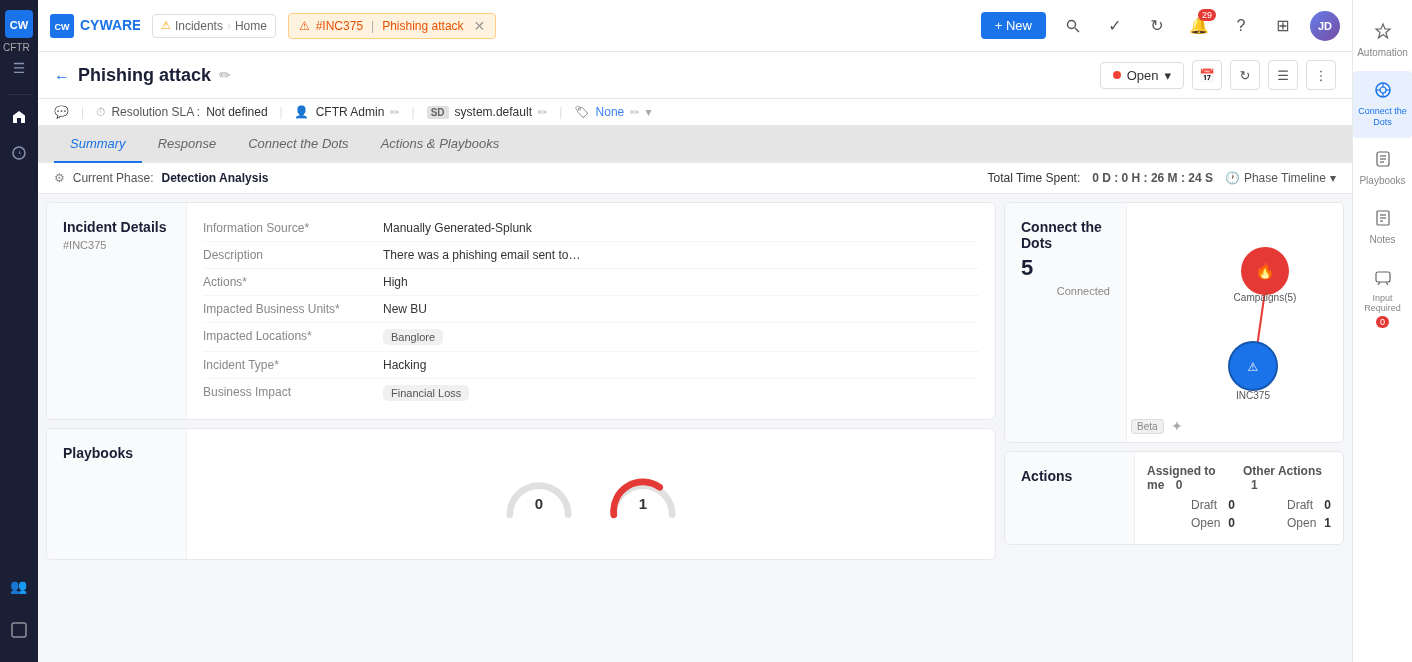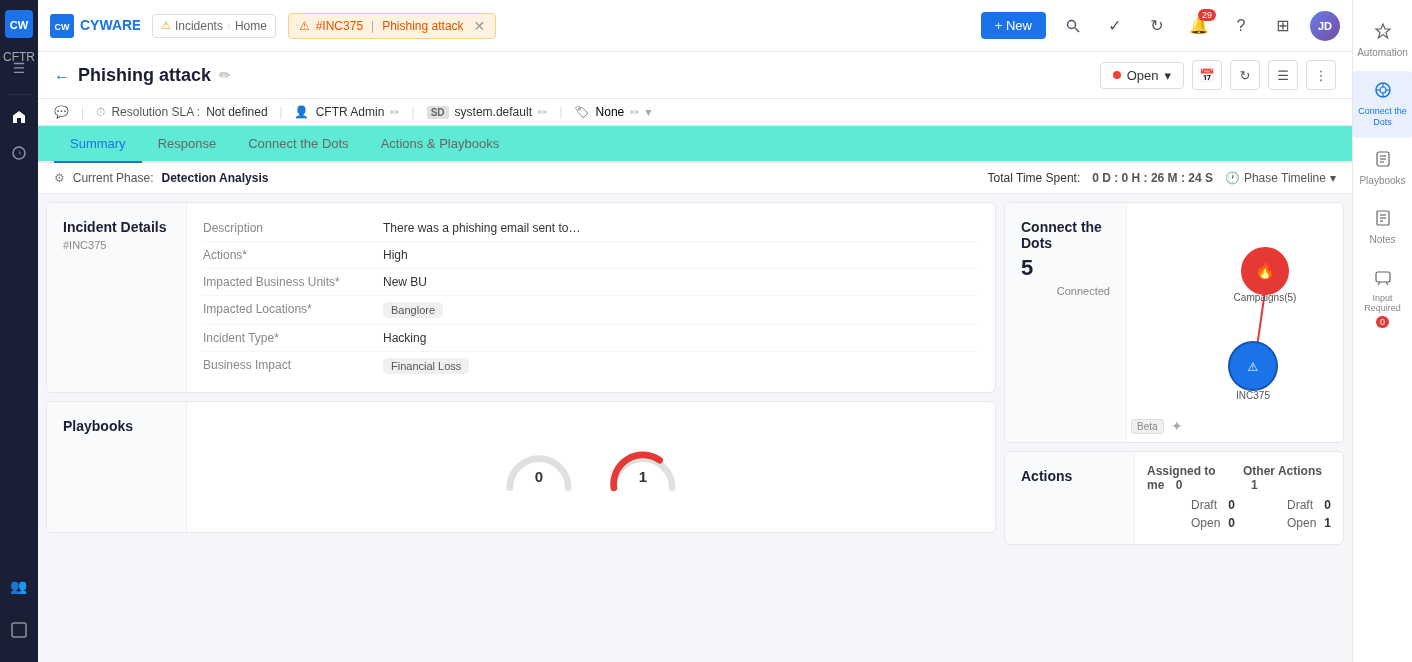--- a/index.html
+++ b/index.html
@@ -48,25 +48,25 @@
     .action-icon-btn { width: 30px; height: 30px; display: flex; align-items: center; justify-content: center; border: 1px solid #ddd; border-radius: 4px; cursor: pointer; background: #fff; color: #555; }
 
     
     .meta-bar { background: #fff; padding: 6px 16px; border-bottom: 1px solid #e8e8e8; display: flex; align-items: center; gap: 12px; font-size: 12px; color: #555; }
     .meta-item { display: flex; align-items: center; gap: 6px; }
     .meta-icon { color: #aaa; font-size: 12px; }
     .meta-separator { color: #ddd; }
     .meta-label { font-weight: 500; color: #555; }
     .meta-edit { color: #aaa; cursor: pointer; font-size: 11px; }
     .meta-value { color: #333; }
-    .meta-tag-none { color: #000000; }
+    .meta-tag-none { color: #3b82f6; }
     .chevron-down { color: #aaa; cursor: pointer; }
 
     
-    .tabs-bar { background: #5eead4; border-bottom: 2px solid #e8e8e8; display: flex; padding: 0 16px; }
+    .tabs-bar { background: #e5e5e5; border-bottom: 2px solid #e8e8e8; display: flex; padding: 0 16px; font-style: italic; }
     .tab { padding: 10px 16px; cursor: pointer; font-size: 13px; color: #666; border-bottom: 2px solid transparent; margin-bottom: -2px; }
     .tab.active { color: #1a73e8; border-bottom-color: #1a73e8; font-weight: 500; }
 
     
     .phase-bar { background: #fff; padding: 8px 16px; border-bottom: 1px solid #e8e8e8; display: flex; align-items: center; justify-content: space-between; margin-bottom: 8px; }
     .phase-left { display: flex; align-items: center; gap: 8px; font-size: 12px; }
     .phase-filter-icon { color: #888; cursor: pointer; }
     .phase-label { color: #555; }
     .phase-value { font-weight: 600; color: #1a1f36; }
     .phase-right { display: flex; align-items: center; gap: 12px; font-size: 12px; color: #555; }
@@ -155,21 +155,21 @@
 <div class="app-container">
 
   <div class="left-sidebar">
     <div class="sidebar-logo">
       <div style="width:32px;height:32px;display:flex;align-items:center;justify-content:center;">
         <svg width="28" height="28" viewBox="0 0 28 28">
           <rect width="28" height="28" rx="4" fill="#1a73e8"></rect>
           <text x="14" y="19" text-anchor="middle" fill="white" font-size="11" font-weight="bold">CW</text>
         </svg>
       </div>
-      <div style="color:#aaa;font-size:12px;margin-top:10px;">CFTR</div>
+      <div style="color:#aaa;font-size:10px;margin-top:2px;">CFTR</div>
     </div>
     <div class="sidebar-icon">☰</div>
     <div class="sidebar-divider"></div>
     <div class="sidebar-icon active">
       <svg width="16" height="16" viewBox="0 0 16 16" fill="currentColor">
         <path d="M2 6.5L8 2l6 4.5V14H10V9H6v5H2V6.5z"></path>
       </svg>
     </div>
     <div class="sidebar-icon">
       <svg width="16" height="16" viewBox="0 0 16 16" fill="currentColor">
@@ -315,20 +315,24 @@
 
         <div class="left-column">
 
           <div class="card">
             <div class="card-inner">
               <div class="card-label">
                 <div class="card-label-title">Incident Details</div>
                 <div class="card-label-sub">#INC375</div>
               </div>
               <div class="card-body">
+                <div class="field-row">
+                  <div class="field-label">Information Source*</div>
+                  <div class="field-value">Manually Generated-Splunk</div>
+                </div>
                 <div class="field-row">
                   <div class="field-label">Description</div>
                   <div class="field-value">There was a phishing email sent to…</div>
                 </div>
                 <div class="field-row">
                   <div class="field-label">Actions*</div>
                   <div class="field-value">High</div>
                 </div>
                 <div class="field-row">
                   <div class="field-label">Impacted Business Units*</div>

